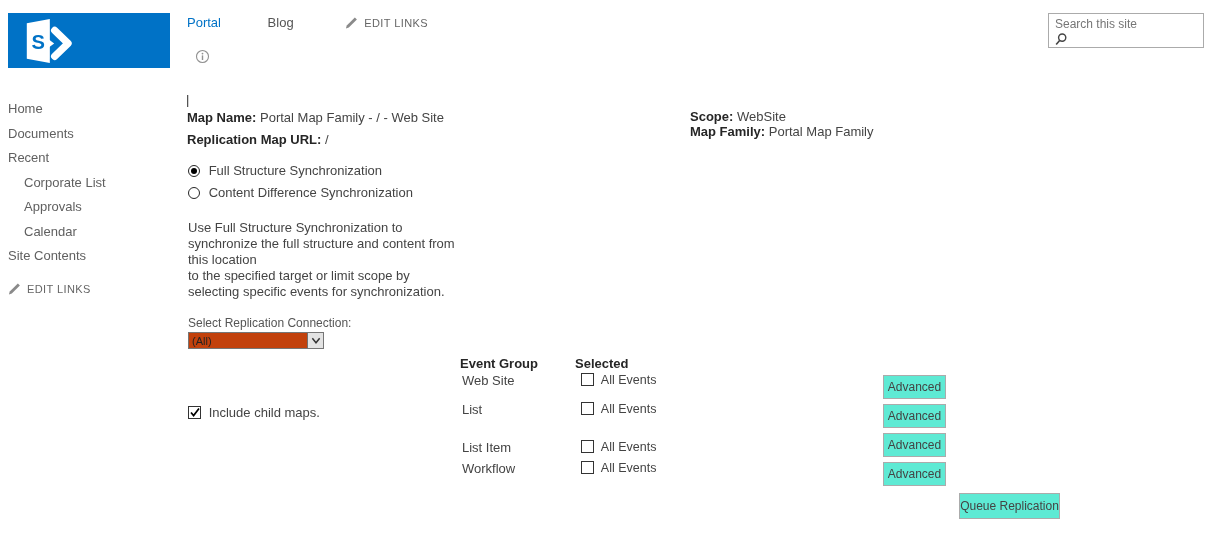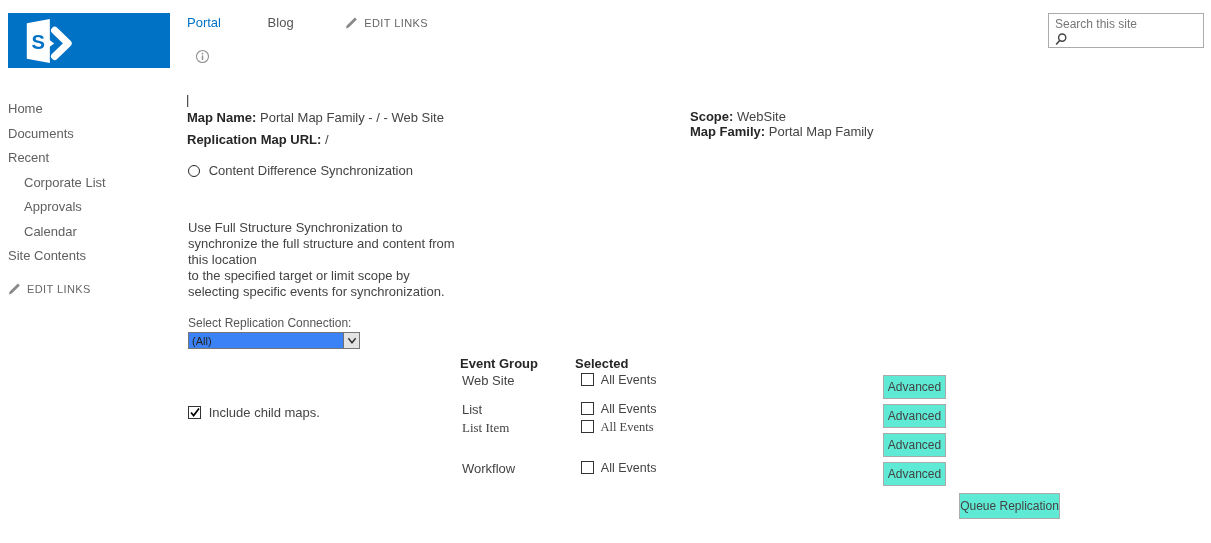--- a/index.html
+++ b/index.html
@@ -60,21 +60,21 @@
   .radio-dot.selected::after {
     content:""; position:absolute; left:2px; top:2px; width:6px; height:6px; border-radius:50%; background:#000;
   }
 
   
   .description { left:188px; top:220px; font-size:13px; line-height:16px; color:#444; }
 
   
   .connection { left:188px; top:316px; font-size:12px; color:#555; }
   .combo {
-    margin-top:2px; width:172px; height:17px; border:1px solid #767676; background:#3b82f6;
+    margin-top:2px; width:136px; height:17px; border:1px solid #767676; background:#c2410c;
     position:relative; font-size:11px; color:#222; cursor:pointer;
   }
   .combo-value { position:absolute; left:3px; top:2px; }
   .combo-btn {
     position:absolute; right:0; top:0; width:16px; height:15px; background:#e3e3e3; border-left:1px solid #707070;
     display:flex; align-items:center; justify-content:center;
   }
 
   
   .checkbox {
@@ -83,21 +83,21 @@
   }
   .checkbox svg { position:absolute; left:0px; top:0px; }
   .include-row { left:188px; top:405px; font-size:13px; white-space:nowrap; }
 
   
   .event-table { left:460px; top:356px; width:500px; height:140px; }
   .et-head { position:absolute; top:0; font-size:13px; font-weight:bold; color:#262626; white-space:nowrap; }
   .et-head.col2 { left:115px; }
   .et-group { position:absolute; left:2px; font-size:13px; color:#444; white-space:nowrap; }
   .et-sel { position:absolute; left:121px; font-size:12.5px; color:#444; white-space:nowrap; }
-  .r0 { top:17px; } .r1 { top:46px; } .r2 { top:64px;font-family:Liberation Serif, serif; } .r3 { top:105px; }
+  .r0 { top:17px; } .r1 { top:46px; } .r2 { top:84px; } .r3 { top:105px; }
 
   
   .btn {
     position:absolute; background:#5eead4; border:1px solid #ababab; color:#444;
     font-family:"Liberation Sans", sans-serif; font-size:12px; text-align:center; cursor:pointer;
   }
   .btn-advanced { left:883px; width:63px; height:24px; line-height:22px; }
   .a0 { top:375px; } .a1 { top:404px; } .a2 { top:433px; } .a3 { top:462px; }
   .btn-queue { left:959px; top:493px; width:101px; height:26px; line-height:24px; }
 </style>
@@ -170,20 +170,24 @@
   </div>
 </div>
 
 <div class="abs line-13 repl-url">
   <span class="blabel">Replication Map URL:</span>
   <span>/</span>
 </div>
 
 <div class="abs radio-group">
   <div class="radio-row">
+    <span class="radio-dot selected"></span>
+    <span>Full Structure Synchronization</span>
+  </div>
+  <div class="radio-row">
     <span class="radio-dot"></span>
     <span>Content Difference Synchronization</span>
   </div>
 </div>
 
 <div class="abs description">
   <div>Use Full Structure Synchronization to</div>
   <div>synchronize the full structure and content from</div>
   <div>this location</div>
   <div>to the specified target or limit scope by</div>

